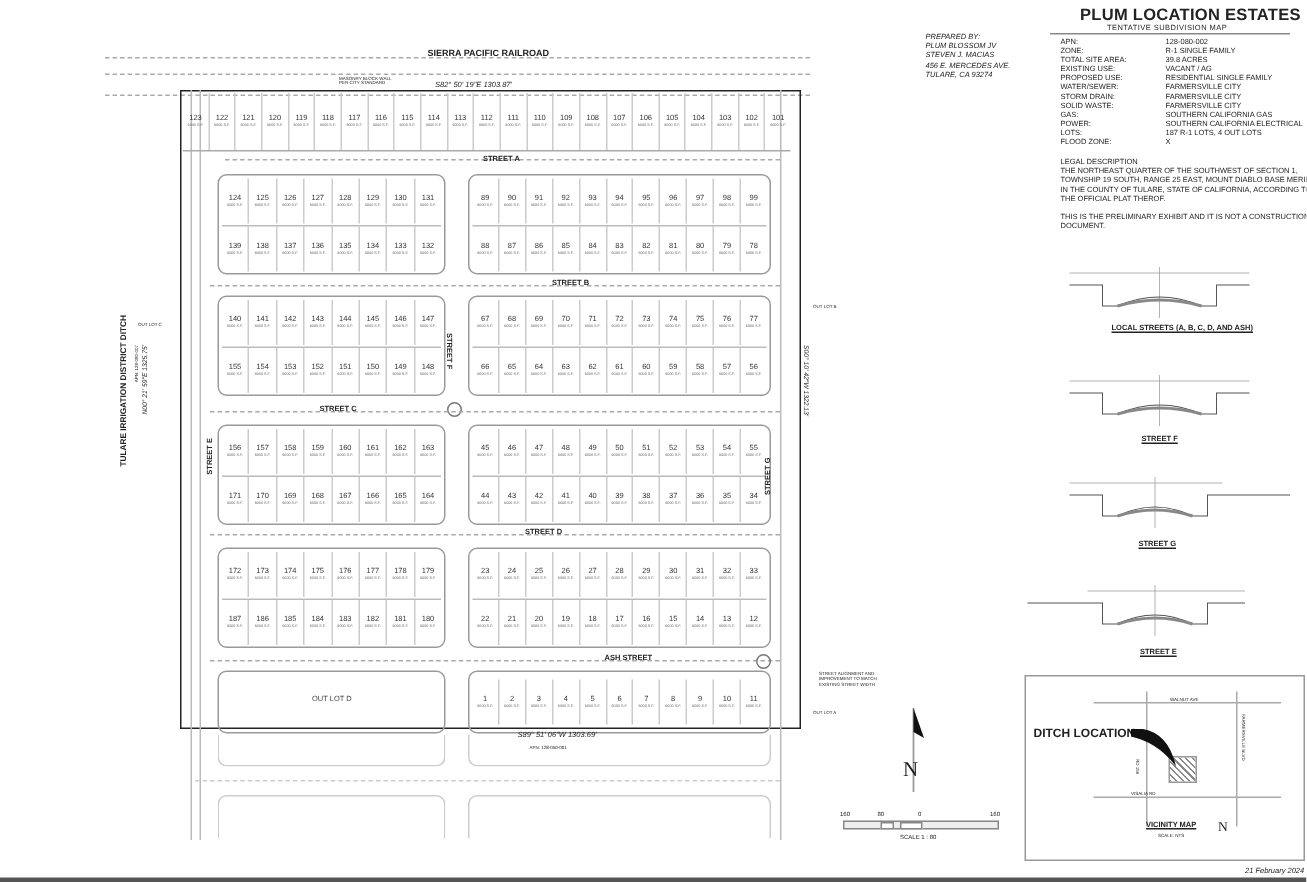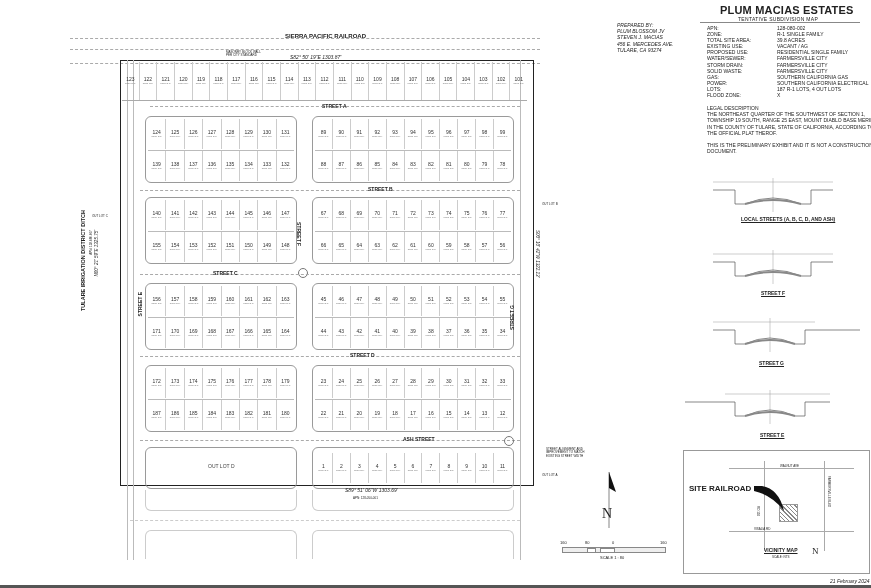--- a/index.html
+++ b/index.html
@@ -1281,21 +1281,21 @@
   <div class="txt abs" style="left:25px;top:0;font-size:4px;">80</div>
   <div class="txt abs" style="left:52px;top:0;font-size:4px;">0</div>
   <div class="txt abs" style="left:100px;top:0;font-size:4px;">160</div>
   <div class="abs" style="left:2px;top:7px;width:102px;height:4px;border:1px solid #888;background:#eee;"></div>
   <div class="abs" style="left:27px;top:8px;width:7px;height:3px;background:#fff;border:1px solid #888;"></div>
   <div class="abs" style="left:40px;top:8px;width:13px;height:3px;background:#fff;border:1px solid #888;"></div>
   <div class="txt abs" style="left:40px;top:15px;font-size:4px;">SCALE 1 : 80</div>
 </div>
 
 <div class="abs" style="left:680px;top:0;width:191px;height:588px;">
-  <div class="abs title" style="left:40px;top:4px;">PLUM MACIAS ESTATES</div>
+  <div class="abs title" style="left:40px;top:4px;">PLUM LOCATION ESTATES</div>
   <div class="abs subtitle" style="left:58px;top:16px;">TENTATIVE SUBDIVISION MAP</div>
   <div class="abs" style="left:20px;top:22px;width:160px;border-top:1px solid #888;"></div>
 
   <div class="abs" id="info-table" style="left:27px;top:25px;">
       <div class="info-row">
         <div class="k">APN:</div>
         <div>128-080-002</div>
       </div>
       <div class="info-row">
         <div class="k">ZONE:</div>
@@ -1394,21 +1394,21 @@
   <div class="abs" style="left:3px;top:450px;width:185px;height:122px;border:1px solid #999;">
     <div class="abs" style="left:45px;top:17px;width:125px;border-top:1px solid #aaa;"></div>
     <div class="abs" style="left:45px;top:80px;width:125px;border-top:1px solid #aaa;"></div>
     <div class="abs" style="left:80px;top:10px;height:90px;border-left:1px solid #aaa;"></div>
     <div class="abs" style="left:140px;top:10px;height:90px;border-left:1px solid #aaa;"></div>
     <div class="abs" style="left:95px;top:53px;width:17px;height:16px;background:repeating-linear-gradient(45deg,#888 0 1px,#fff 1px 3px);border:1px solid #999;"></div>
     <div class="txt abs" style="left:96px;top:12px;font-size:3px;">WALNUT AVE</div>
     <div class="txt abs" style="left:70px;top:75px;font-size:3px;">VISALIA RD</div>
     <div class="abs" style="left:72px;top:55px;writing-mode:vertical-rl;font-size:3px;">RD 156</div>
     <div class="abs" style="left:143px;top:25px;writing-mode:vertical-rl;font-size:3px;">FARMERSVILLE BLVD</div>
-    <div class="abs bold" style="left:5px;top:33px;font-size:8px;white-space:nowrap;">SITE RAILROAD</div>
+    <div class="abs bold" style="left:5px;top:33px;font-size:8px;white-space:nowrap;">DITCH LOCATION</div>
     <svg class="abs" style="left:70px;top:30px;" width="35" height="35" viewBox="0 0 35 35">
         <path d="M0 5 H8 Q25 8 30 30 Q18 14 0 10 Z" fill="#111"></path>
       </svg>
     <div class="txt abs bold" style="left:80px;top:96px;text-decoration:underline;">VICINITY MAP</div>
     <div class="txt abs" style="left:88px;top:103px;font-size:3px;">SCALE: NTS</div>
     <div class="abs" style="left:128px;top:95px;font-family:'Liberation Serif',serif;font-size:9px;">N</div>
   </div>
 
   <div class="abs txt" style="left:150px;top:578px;font-style:italic;">21 February 2024</div>
 </div>

